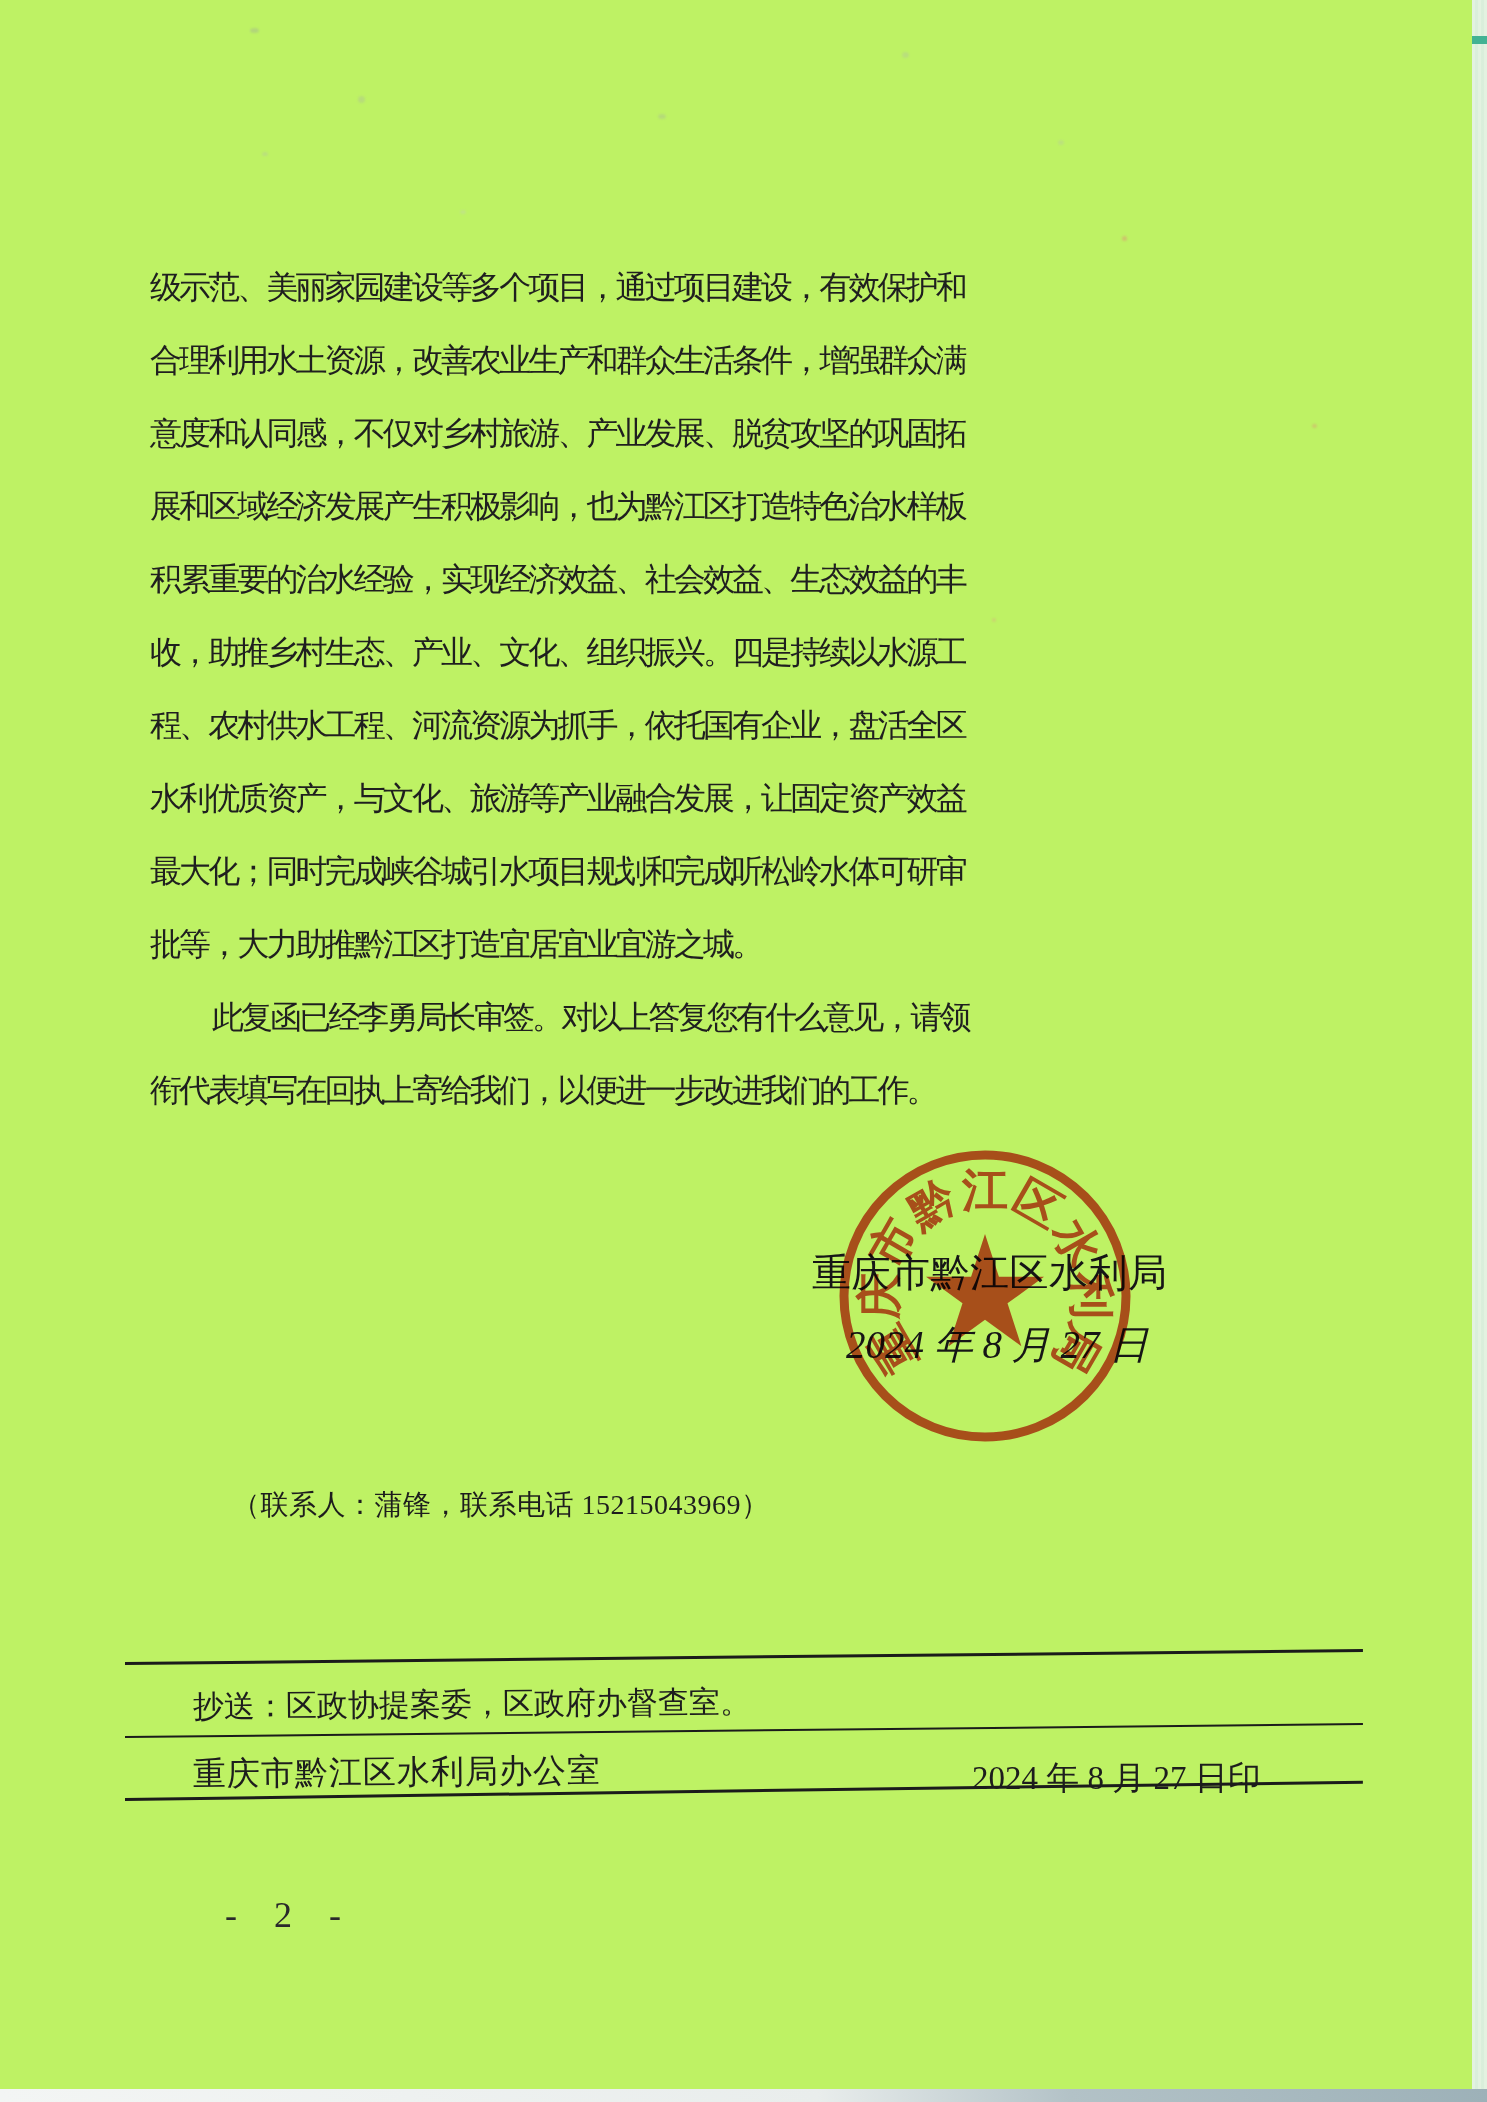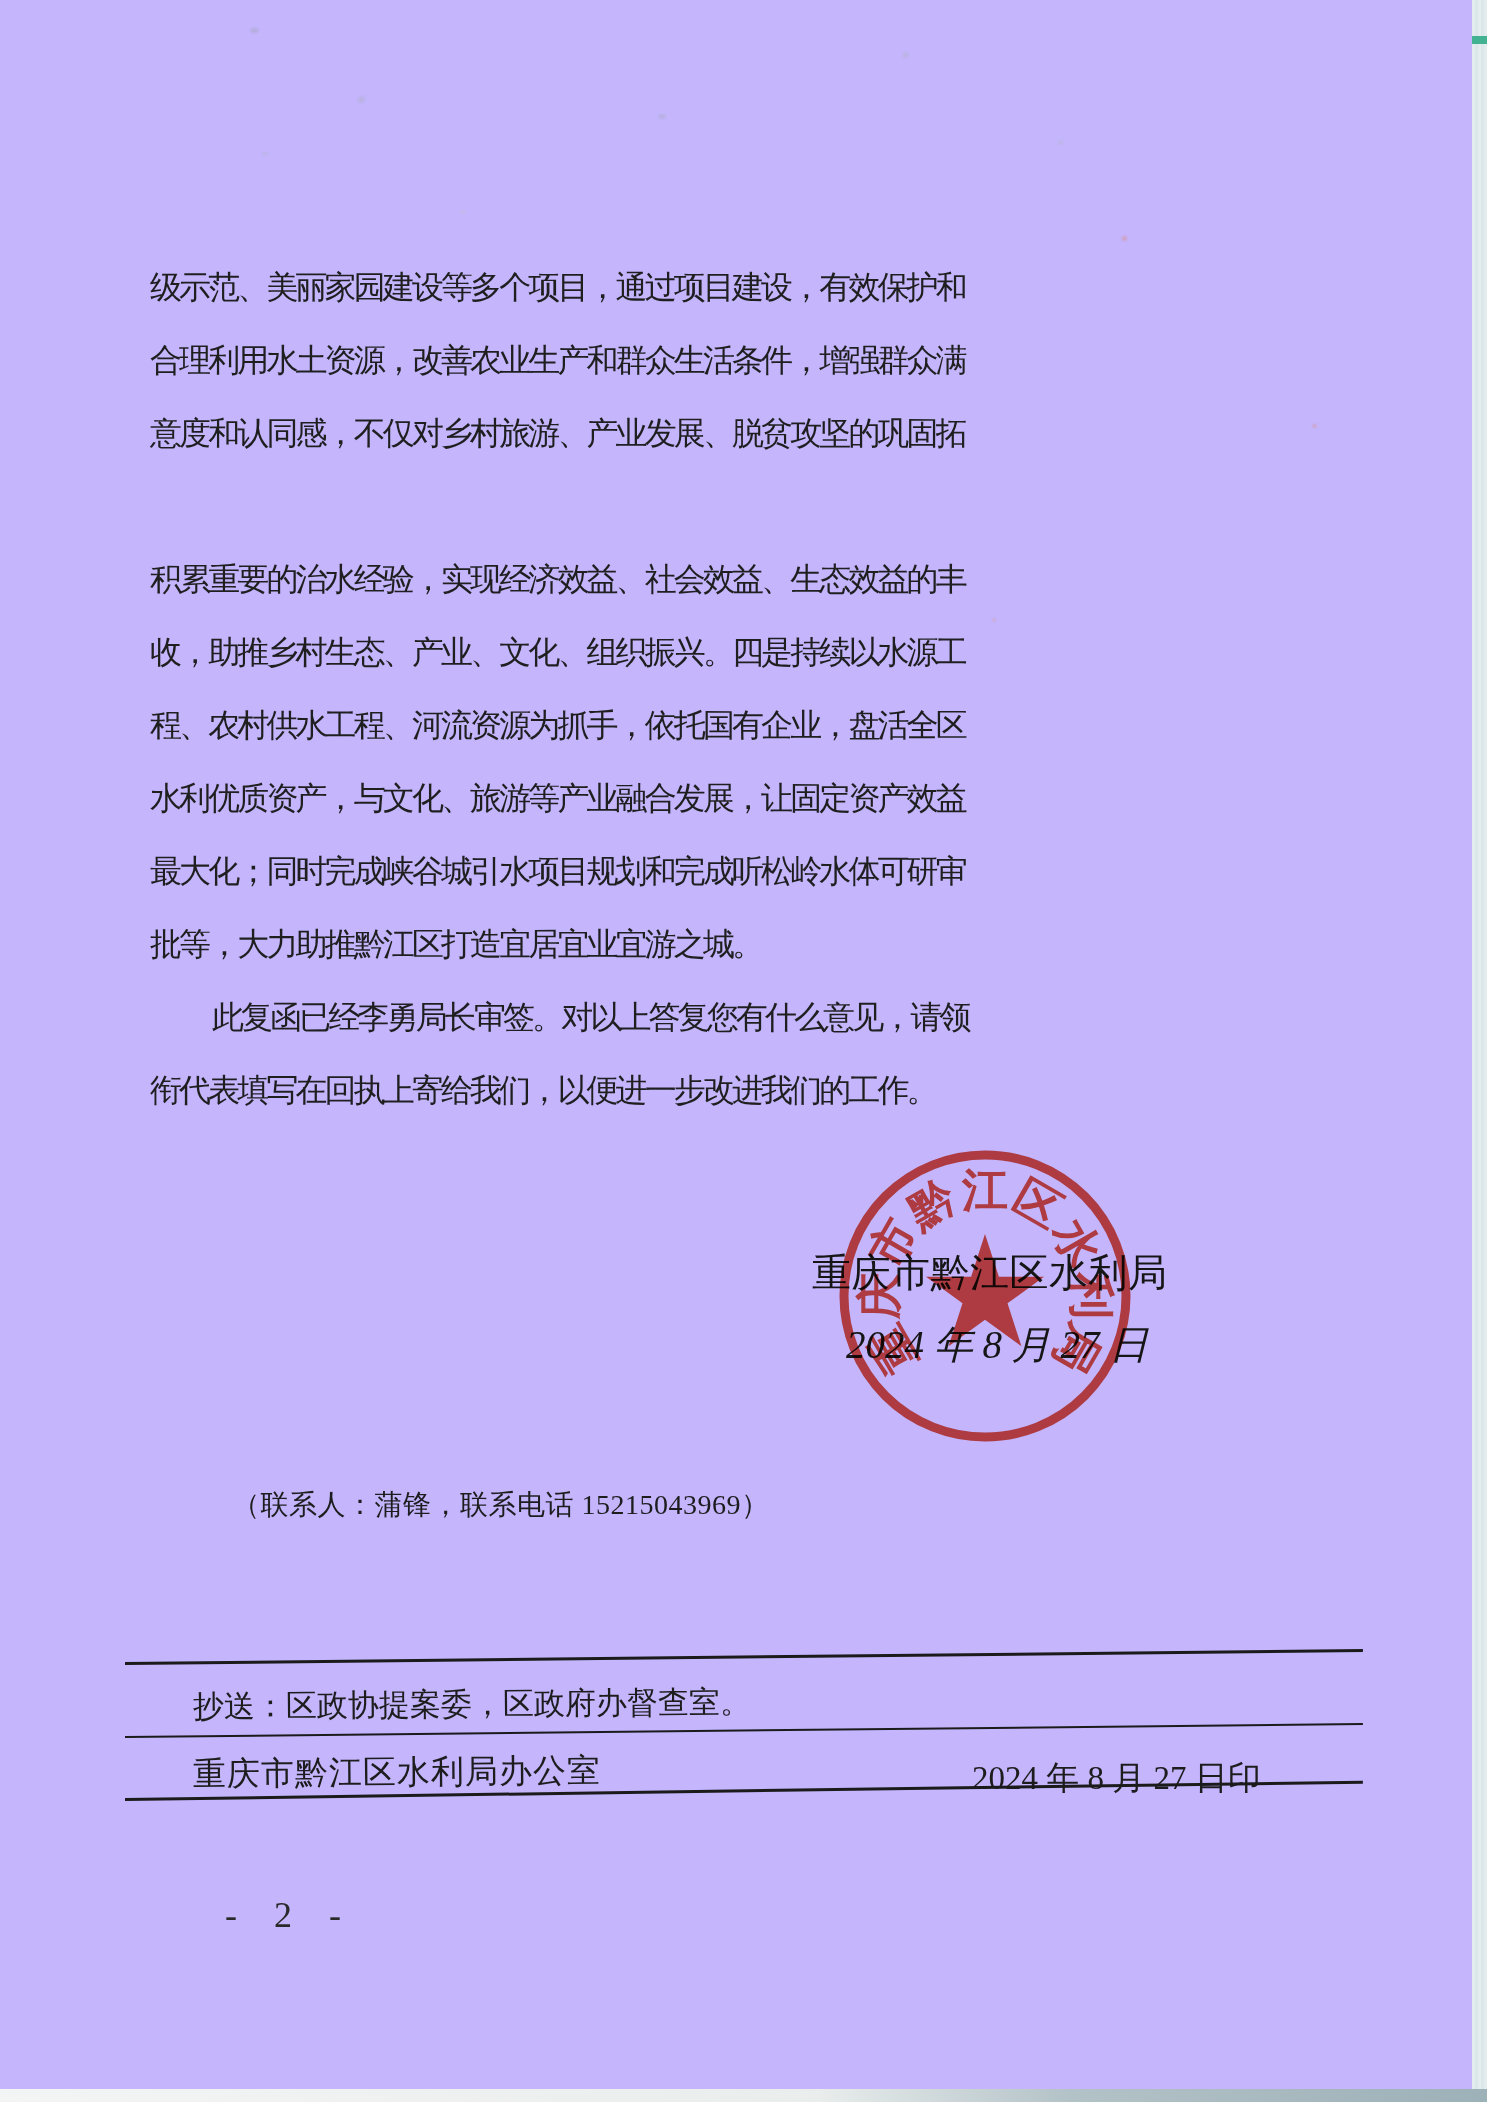--- a/index.html
+++ b/index.html
@@ -1,19 +1,19 @@
 <!DOCTYPE html>
 <html><head>
 <meta charset="utf-8">
 <style>
   html,body{margin:0;padding:0;background:#9aa8ad;}
   .paper{
     position:relative;
     width:1487px;height:2102px;
-    background:#c4b5fd;
+    background:#bef264;
     overflow:hidden;
     font-family:"Liberation Serif","DejaVu Serif",serif;
     color:#242424;
   }
   
   .edge-right{
     position:absolute;top:0;right:0;width:15px;height:100%;
     background:repeating-linear-gradient(90deg,#e7f2ee 0 3px,#ddeee8 3px 6px);
     opacity:.9;
   }
@@ -78,20 +78,21 @@
   .speck{position:absolute;border-radius:50%;filter:blur(1px);}
 </style>
 </head>
 <body>
 
 <div class="paper">
 
   <div class="body-line" style="top:270px">级示范、美丽家园建设等多个项目，通过项目建设，有效保护和</div>
   <div class="body-line" style="top:343px">合理利用水土资源，改善农业生产和群众生活条件，增强群众满</div>
   <div class="body-line" style="top:416px">意度和认同感，不仅对乡村旅游、产业发展、脱贫攻坚的巩固拓</div>
+  <div class="body-line" style="top:489px">展和区域经济发展产生积极影响，也为黔江区打造特色治水样板</div>
   <div class="body-line" style="top:562px">积累重要的治水经验，实现经济效益、社会效益、生态效益的丰</div>
   <div class="body-line" style="top:635px">收，助推乡村生态、产业、文化、组织振兴。四是持续以水源工</div>
   <div class="body-line" style="top:708px">程、农村供水工程、河流资源为抓手，依托国有企业，盘活全区</div>
   <div class="body-line" style="top:781px">水利优质资产，与文化、旅游等产业融合发展，让固定资产效益</div>
   <div class="body-line" style="top:854px">最大化；同时完成峡谷城引水项目规划和完成听松岭水体可研审</div>
   <div class="body-line indent" style="top:1000px">此复函已经李勇局长审签。对以上答复您有什么意见，请领</div>
   <div class="body-line" style="top:927px">批等，大力助推黔江区打造宜居宜业宜游之城。</div>
   <div class="body-line" style="top:1073px">衔代表填写在回执上寄给我们，以便进一步改进我们的工作。</div>
 
   <div class="sig-org">重庆市黔江区水利局</div>

